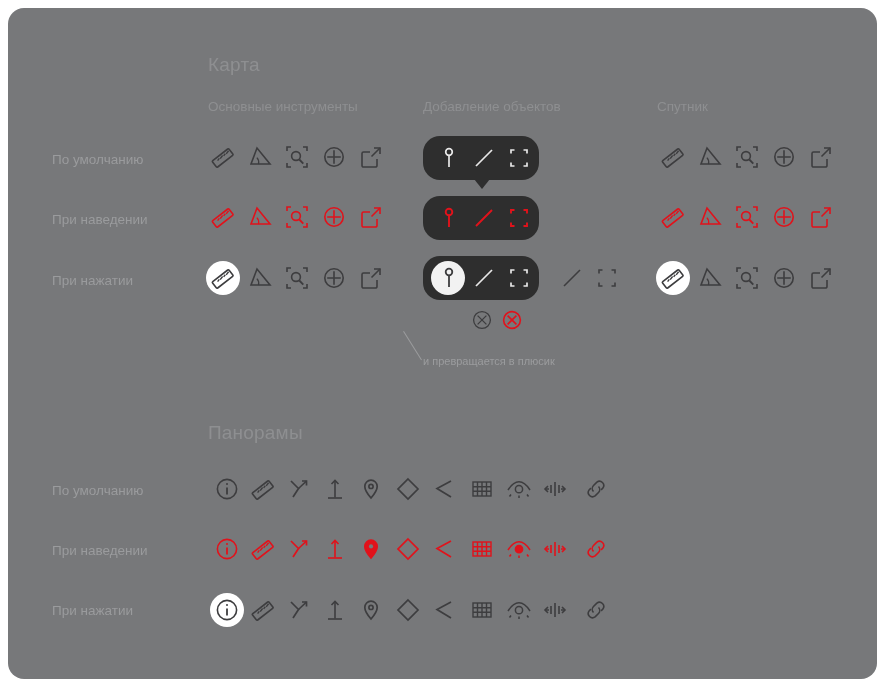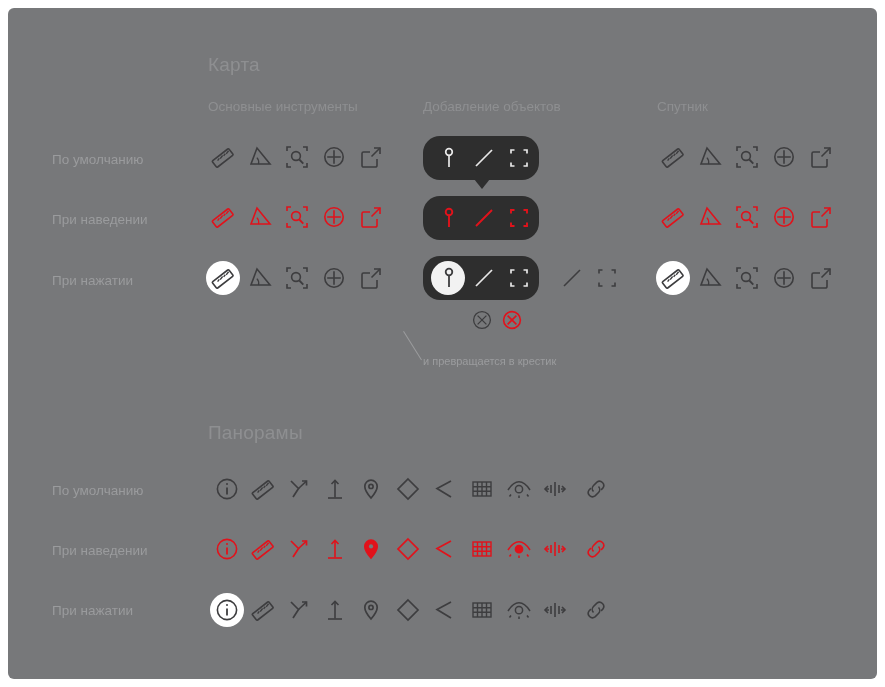--- a/index.html
+++ b/index.html
@@ -1,17 +1,17 @@
 <!DOCTYPE html>
 <html><head>
 <meta charset="utf-8">
 <style>
   html,body{margin:0;padding:0;background:#fff;}
   body{width:885px;height:687px;font-family:"Liberation Sans",sans-serif;}
-  #canvas{position:absolute;left:8px;top:8px;width:869px;height:671px;background:#77787a;border-radius:6px;overflow:hidden;}
+  #canvas{position:absolute;left:8px;top:8px;width:869px;height:671px;background:#77787a;border-radius:16px;overflow:hidden;}
   .sec-title{position:absolute;color:#8e8f91;font-size:19px;letter-spacing:.2px;}
   .col-title{position:absolute;color:#8e8f91;font-size:13.5px;}
   .row-label{position:absolute;color:#9a9b9d;font-size:13.5px;}
   .cap{position:absolute;color:#9b9c9e;font-size:11px;line-height:14px;}
   .icon{position:absolute;width:30px;height:30px;}
   .icon svg{display:block;width:30px;height:30px;}
   .pill{position:absolute;background:#2e2e2e;border-radius:17px;height:44px;}
   .pill.tail:after{content:"";position:absolute;left:50%;margin-left:-7px;bottom:-9px;width:0;height:0;border-left:8px solid transparent;border-right:8px solid transparent;border-top:10px solid #2e2e2e;}
   .press-circ{position:absolute;width:34px;height:34px;border-radius:50%;background:#fff;}
   .press-circ-dark{position:absolute;width:34px;height:34px;border-radius:50%;background:#f2f2f2;}
@@ -268,21 +268,21 @@
         <g fill="none" stroke="#e1121b" stroke-width="1.6">
           <circle cx="15" cy="15" r="8.4"></circle>
           <path d="M10.6 10.6l8.8 8.8M19.4 10.6l-8.8 8.8"></path>
         </g>
       </svg>
   </div>
 
   <div class="line" style="left:413px;top:318px;width:1px;height:34px;transform:rotate(-32deg);transform-origin:bottom center;"></div>
 
   <div class="cap" style="left:415px;top:346px;width:175px;">
-    <div>и превращается в крестик</div>
+    <div>и превращается в плюсик</div>
   </div>
 
   <div class="icon" style="left:650px;top:134px;">
     <svg viewBox="0 0 30 30">
         <g fill="none" stroke="#3d3d3f" stroke-width="1.6">
           <rect x="4.2" y="12" width="21" height="8" rx="1" transform="rotate(-38 14.7 16)"></rect>
           <path d="M9.6 18.6l1.7-2.2M12.2 16.6l2.4-3.1M15.6 13.9l1.7-2.2M18.2 11.9l2.4-3.1" stroke-width="1.4"></path>
         </g>
       </svg>
   </div>

